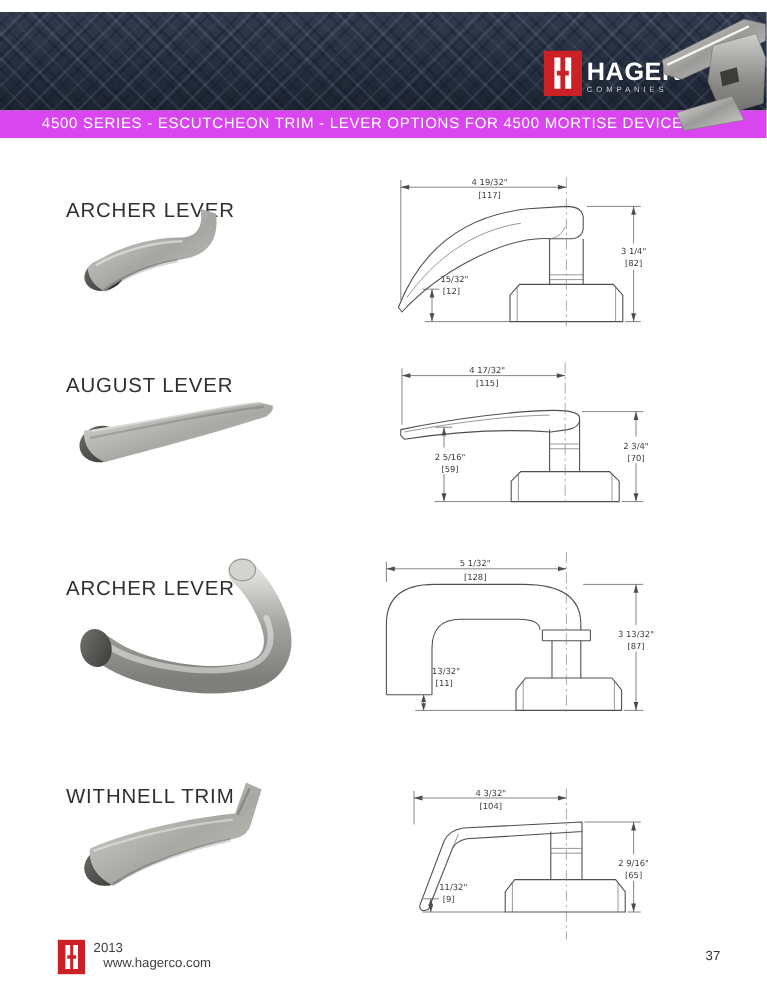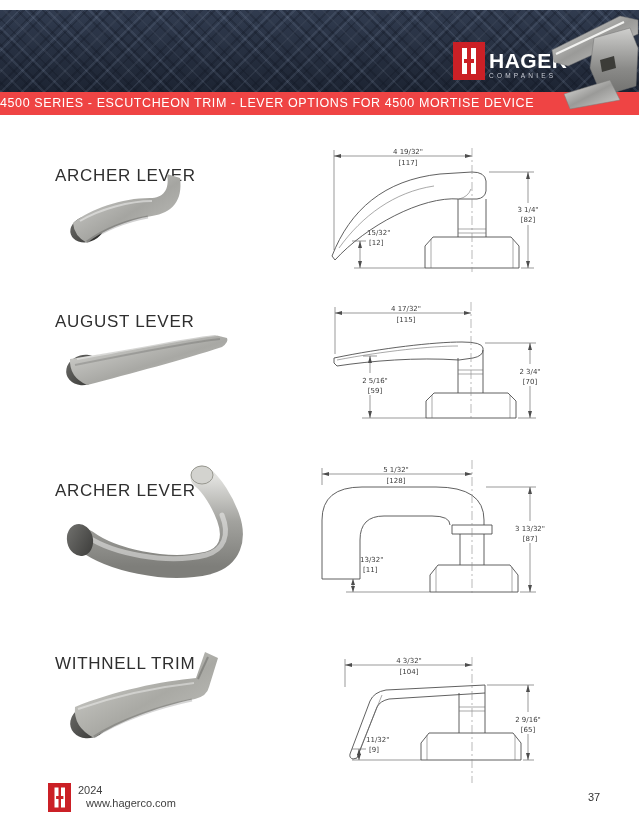--- a/index.html
+++ b/index.html
@@ -17,23 +17,23 @@
           linear-gradient(to bottom, rgba(60,72,95,0.35), rgba(10,14,24,0.45));}
   .brand{position:absolute;left:453px;top:32px;display:flex;align-items:flex-start;}
   .brand-mark{display:block;}
   .brand-text{margin-left:4px;margin-top:9px;}
   .brand-name{color:#ffffff;font-weight:bold;font-size:21px;letter-spacing:.5px;line-height:20px;}
   .brand-name .reg{font-size:7px;vertical-align:top;}
   .brand-tag{color:#c9ccd4;font-size:6.5px;letter-spacing:3.2px;margin-top:1px;}
   .device-photo{position:absolute;left:550px;top:8px;z-index:5;}
 
   
-  .title-bar{position:absolute;left:0;top:92px;width:639px;height:23px;background:#ef4444;
+  .title-bar{position:absolute;left:0;top:92px;width:639px;height:23px;background:#d946ef;
              color:#ffffff;font-size:12.5px;letter-spacing:.6px;line-height:23px;
-             text-align:left;box-sizing:border-box;padding-right:70px;white-space:nowrap;}
+             text-align:right;box-sizing:border-box;padding-right:70px;white-space:nowrap;}
 
   
   .sec-label{position:absolute;font-size:17px;letter-spacing:.7px;color:#2f2f2f;}
   .photo{position:absolute;}
   .draw{position:absolute;}
 
   
   .fs{fill:#ffffff;stroke:#4f4f4f;stroke-width:.9;}
   .ln{fill:none;stroke:#4f4f4f;stroke-width:.9;}
   .thin{fill:none;stroke:#6f6f6f;stroke-width:.6;}
@@ -311,17 +311,17 @@
     <text class="dt dm" x="206" y="67">2 9/16"</text>
     <text class="dt dm" x="206" y="77">[65]</text>
     <line class="cl" x1="150" y1="2" x2="150" y2="128"></line>
   </svg>
 
   <svg class="footer-logo" width="23" height="29" viewBox="0 0 23 29">
     <rect x="0" y="0" width="23" height="29" fill="#cb2026"></rect>
     <path d="M6.5,4.5 h4 v8.5 h-2.4 v3 h2.4 v8.5 h-4 z" fill="#ffffff"></path>
     <path d="M13,4.5 h4 v20 h-4 v-8.5 h2.4 v-3 h-2.4 z" fill="#ffffff"></path>
   </svg>
-  <div class="footer-year">2024</div>
+  <div class="footer-year">2013</div>
   <div class="footer-site">www.hagerco.com</div>
   <div class="page-num">37</div>
 
 </div>
 
 </body></html>

